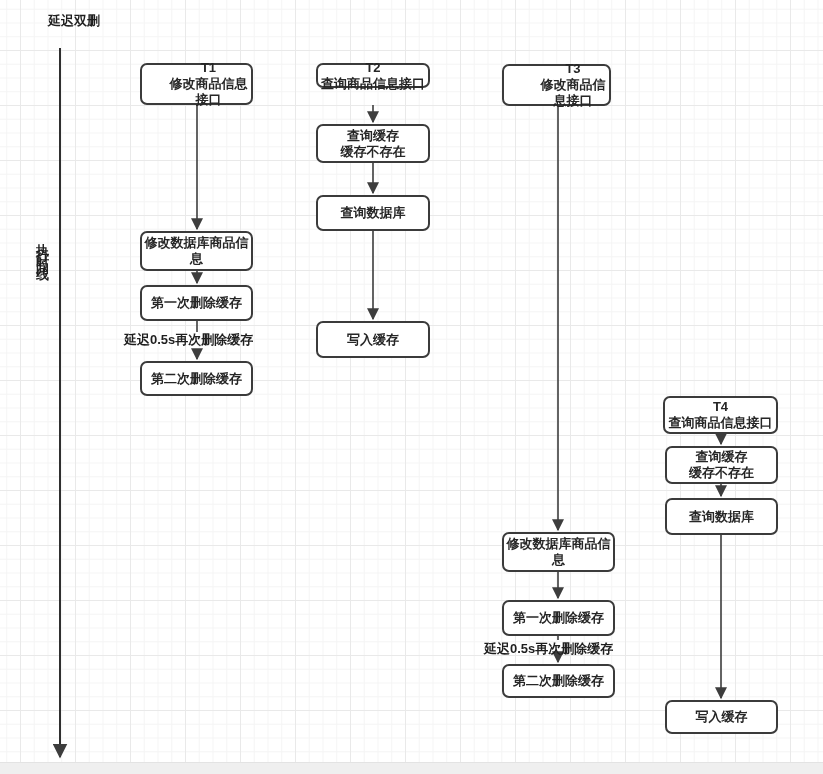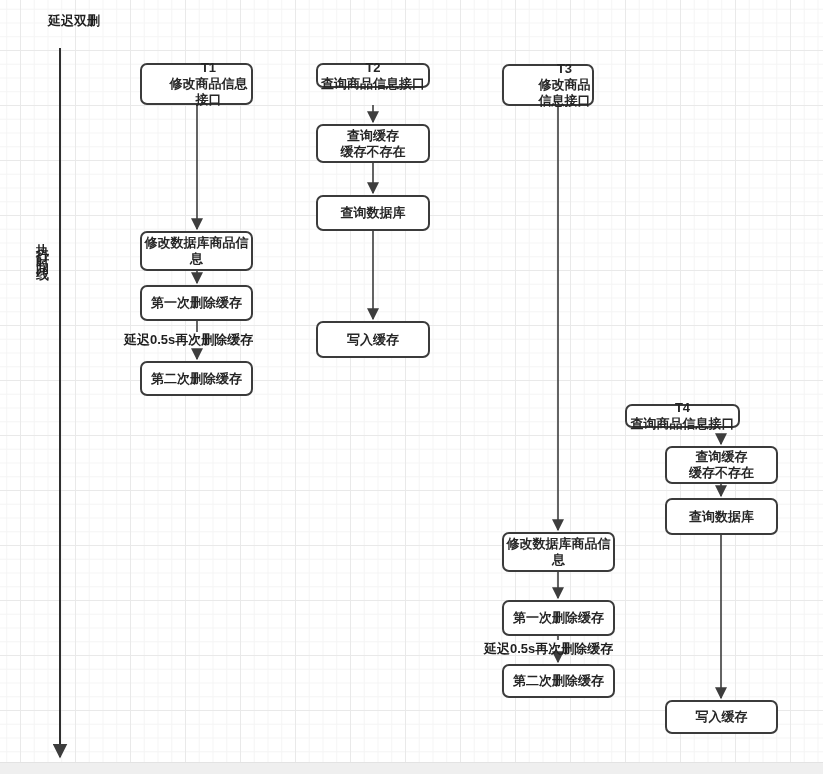--- a/index.html
+++ b/index.html
@@ -105,36 +105,36 @@
     <span>查询缓存</span>
     <span>缓存不存在</span>
   </div>
   <div class="node" style="left:316px;top:195px;width:114px;height:36px;">
     <span>查询数据库</span>
   </div>
   <div class="node" style="left:316px;top:321px;width:114px;height:37px;">
     <span>写入缓存</span>
   </div>
 
-  <div class="node" style="left:502px;top:64px;width:92px;height:42px;padding-left:33px;">
+  <div class="node" style="left:502px;top:64px;width:109px;height:42px;padding-left:33px;">
     <span>T3</span>
     <span>修改商品信息接口</span>
   </div>
   <div class="node" style="left:502px;top:532px;width:113px;height:40px;">
     <span>修改数据库商品信息</span>
   </div>
   <div class="node" style="left:502px;top:600px;width:113px;height:36px;">
     <span>第一次删除缓存</span>
   </div>
   <div class="edge-label" style="left:484px;top:640px;">延迟0.5s再次删除缓存</div>
   <div class="node" style="left:502px;top:664px;width:113px;height:34px;">
     <span>第二次删除缓存</span>
   </div>
 
-  <div class="node" style="left:625px;top:396px;width:115px;height:24px;margin-top:8px;">
+  <div class="node" style="left:663px;top:396px;width:115px;height:38px;">
     <span>T4</span>
     <span>查询商品信息接口</span>
   </div>
   <div class="node" style="left:665px;top:446px;width:113px;height:38px;">
     <span>查询缓存</span>
     <span>缓存不存在</span>
   </div>
   <div class="node" style="left:665px;top:498px;width:113px;height:37px;">
     <span>查询数据库</span>
   </div>

